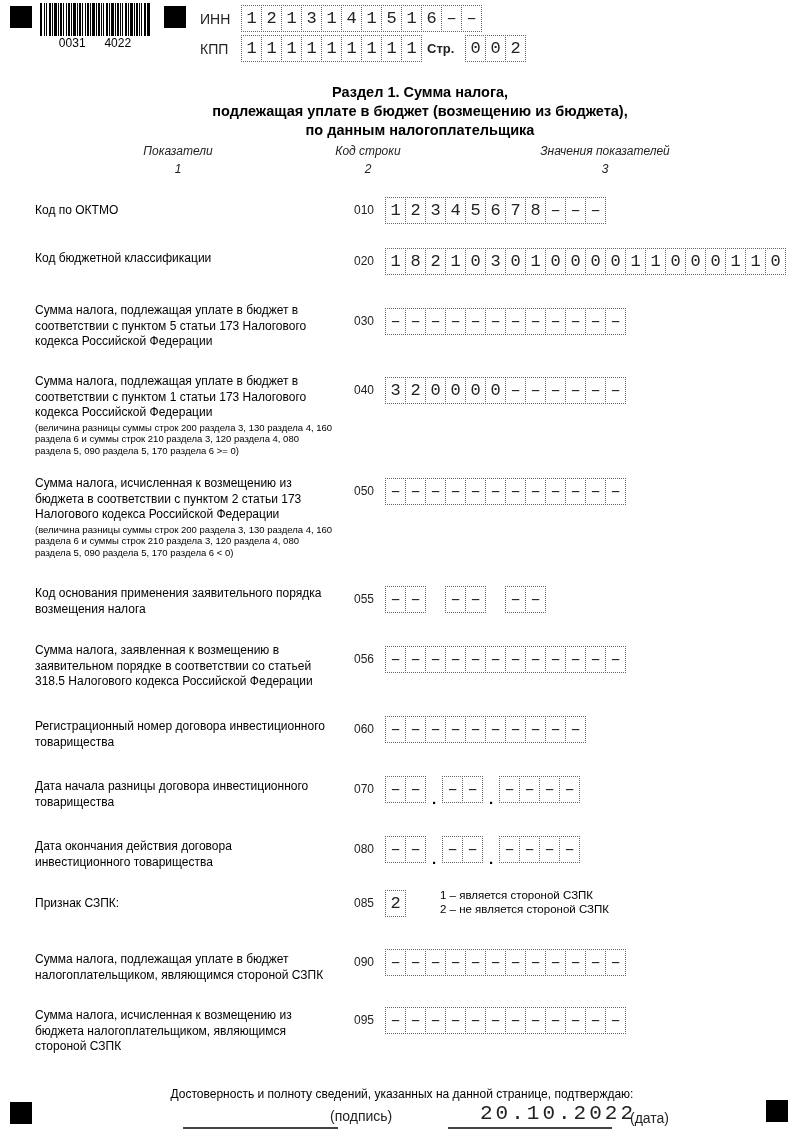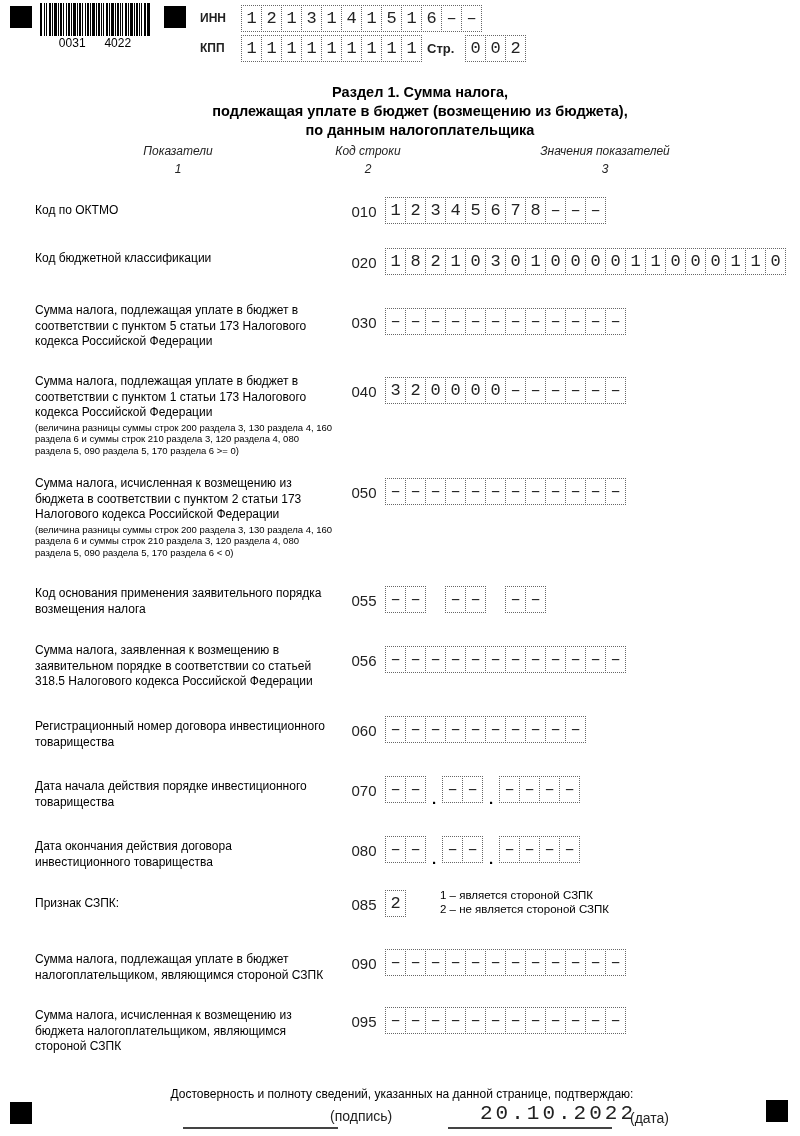--- a/index.html
+++ b/index.html
@@ -10,29 +10,29 @@
   
   .cells{display:flex;}
   .cell{width:19px;height:25px;border:1px dotted #666;margin-left:-1px;
         display:flex;align-items:center;justify-content:center;
         font-family:"Liberation Mono",monospace;font-size:17px;color:#222;background:#fff;}
   .grp{display:flex;}
   .grp .cell:first-child{margin-left:0;}
   .gap{width:19px;}
   .dotsep{width:16px;display:flex;align-items:flex-end;justify-content:center;
           font-weight:bold;font-size:15px;line-height:8px;color:#000;}
-  .hdr-label{font-size:12px;font-weight:bold;color:#222;}
+  .hdr-label{font-size:14px;font-weight:normal;color:#222;}
   .str-label{font-size:13px;font-weight:bold;color:#222;}
   .bc-nums{display:flex;justify-content:space-evenly;font-size:12px;color:#000;}
   .title{text-align:center;font-size:14.5px;font-weight:bold;line-height:19px;color:#000;white-space:pre-line;}
   .colhead{font-style:italic;font-size:12px;text-align:center;color:#222;}
   .rlabel{position:absolute;left:35px;width:350px;font-size:12px;line-height:15.5px;
           color:#000;white-space:pre-line;}
   .rnote{font-size:9.5px;line-height:11.5px;color:#000;white-space:pre-line;margin-top:1px;}
-  .rcode{position:absolute;left:344px;width:40px;text-align:center;font-size:15px;color:#222;}
+  .rcode{position:absolute;left:344px;width:40px;text-align:center;font-size:12px;color:#222;}
   .rfield{position:absolute;left:385px;display:flex;}
   .rlegend{position:absolute;left:440px;font-size:11.5px;line-height:14px;color:#000;white-space:pre-line;}
   .foot-line{position:absolute;border-bottom:2px solid #444;}
   .foot-small{position:absolute;font-size:14px;color:#222;}
   .date-val{position:absolute;font-family:"Liberation Mono",monospace;font-size:21px;
             letter-spacing:3px;color:#222;}
 </style>
 </head>
 <body>
 
@@ -295,21 +295,21 @@
           <span class="cell">–</span>
           <span class="cell">–</span>
           <span class="cell">–</span>
           <span class="cell">–</span>
           <span class="cell">–</span>
           <span class="cell">–</span>
           <span class="cell">–</span>
           <span class="cell">–</span>
         </span>
       </div>
-      <div class="rlabel" style="top: 779px;"><span>Дата начала действия порядке инвестиционного
+      <div class="rlabel" style="top: 779px;"><span>Дата начала разницы договора инвестиционного
 товарищества</span></div>
       <div class="rcode" style="top: 782px;">070</div>
       <div class="rfield" style="top: 776px;">
         <span class="grp">
           <span class="cell">–</span>
           <span class="cell">–</span>
         </span>
         <span class="dotsep">.</span>
         <span class="grp">
           <span class="cell">–</span>

